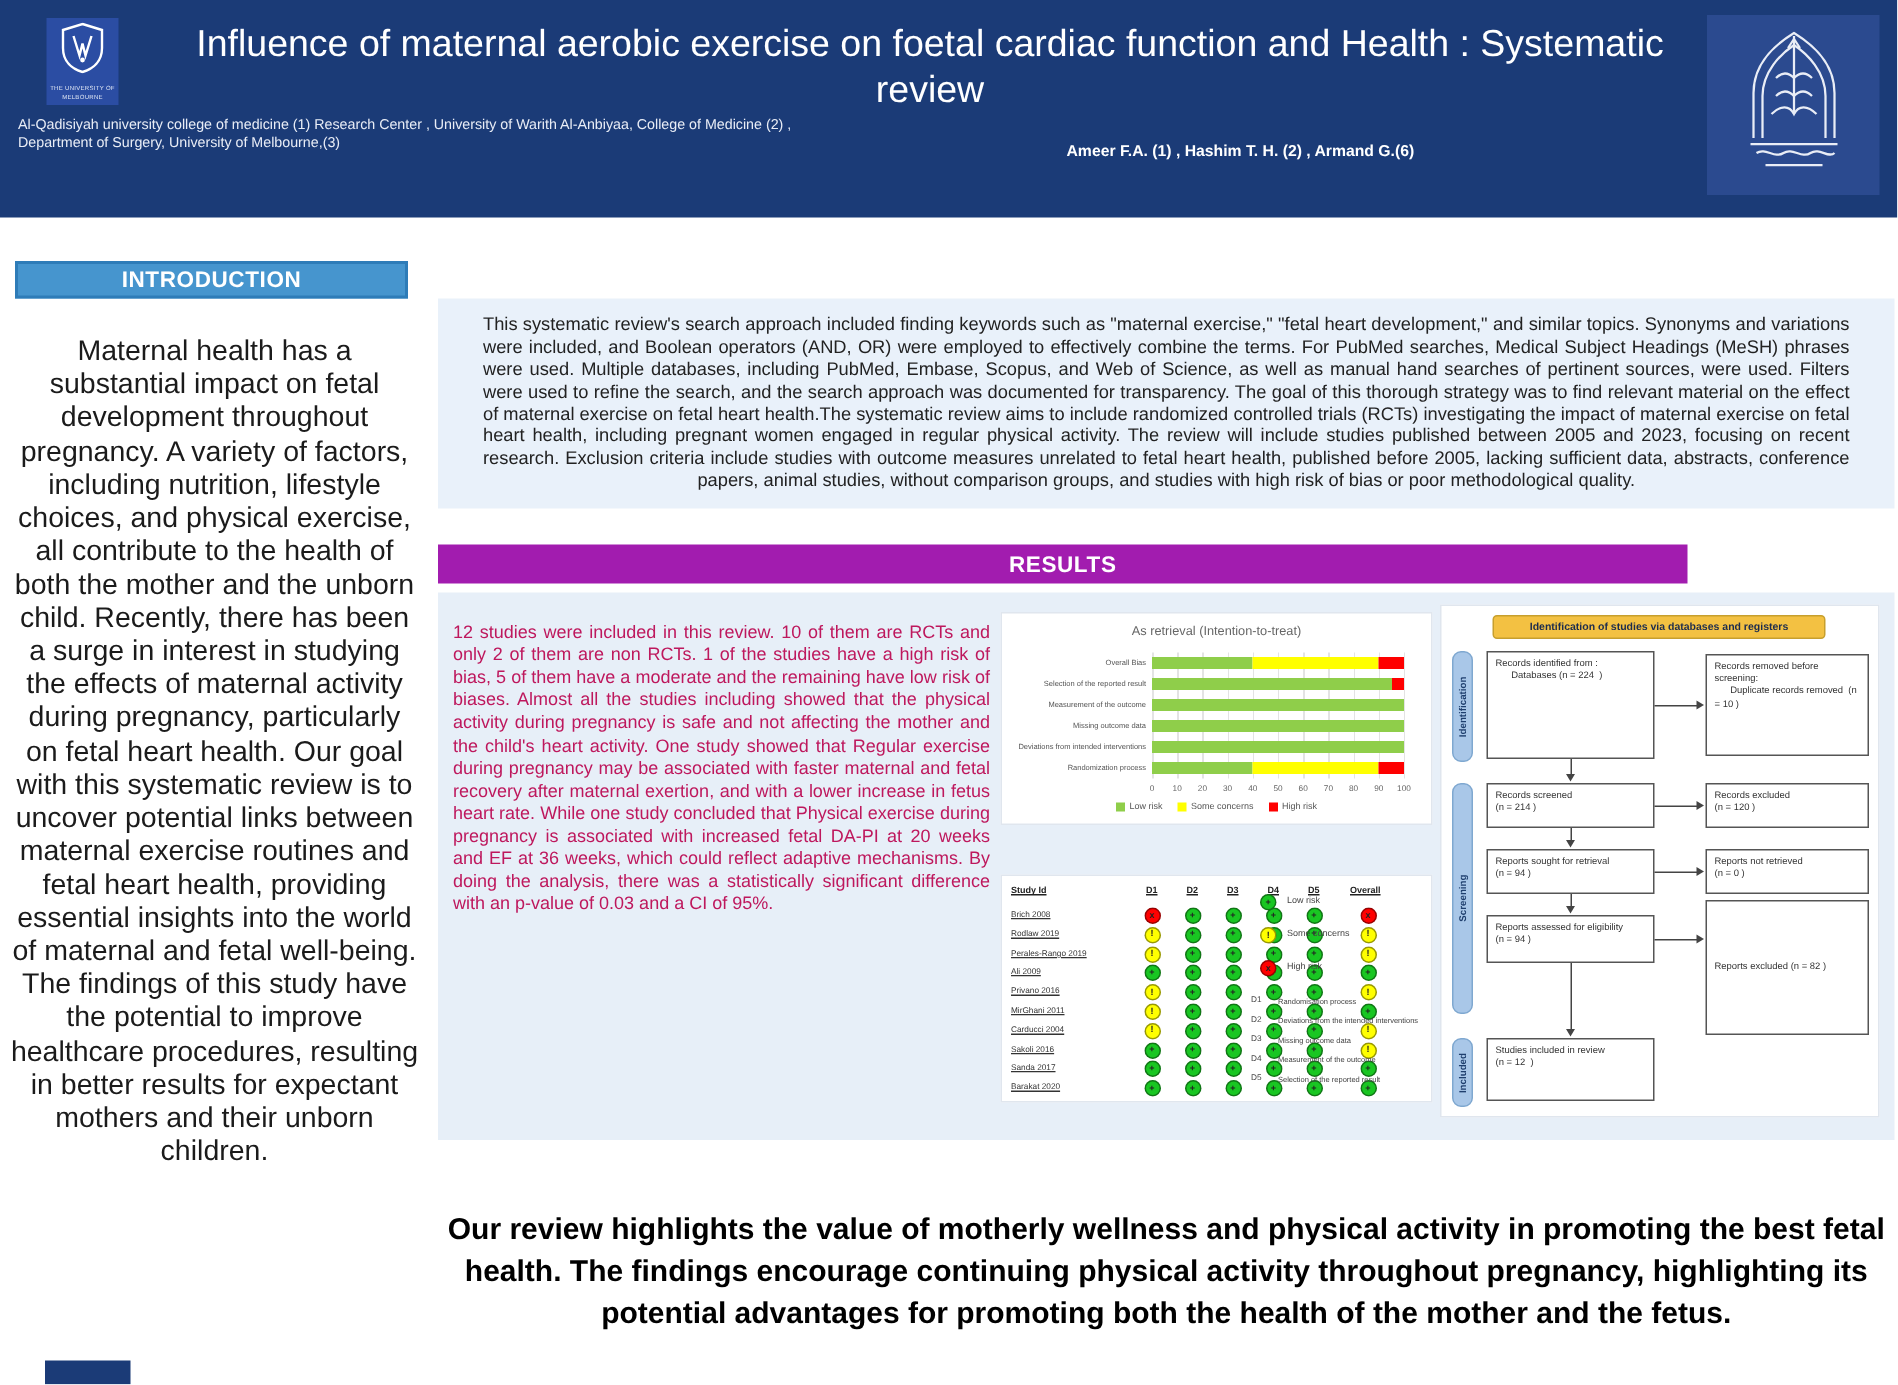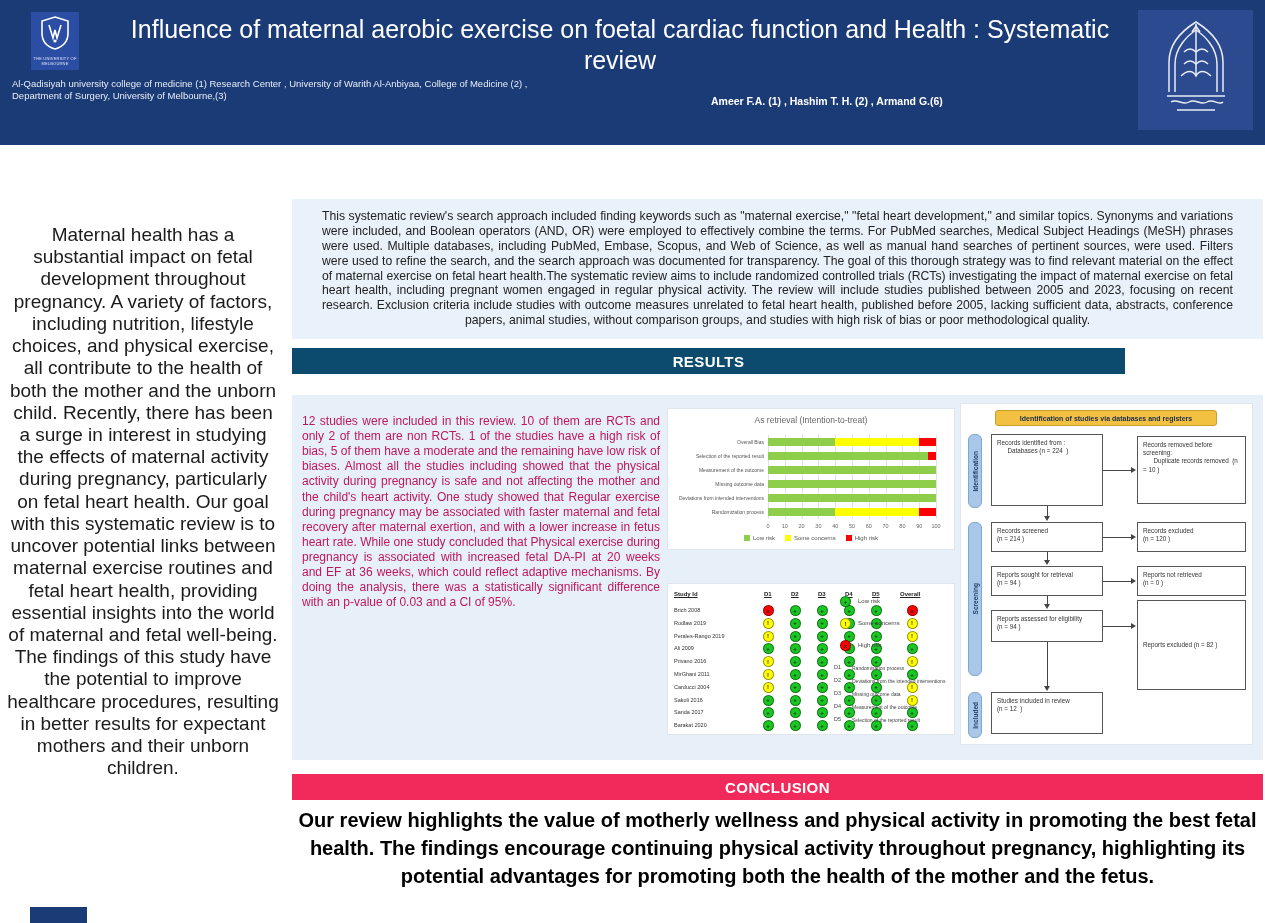--- a/index.html
+++ b/index.html
@@ -17,21 +17,21 @@
              display:flex;flex-direction:column;align-items:center;justify-content:center;}
   .logo-melb-cap{color:#dfe6f4;font-size:4px;text-align:center;line-height:1.3;margin-top:2px;letter-spacing:.2px;}
   .logo-warith{position:absolute;left:1138px;top:10px;width:115px;height:120px;background:#2b4a8f;
                display:flex;align-items:center;justify-content:center;}
 
   
   .sec-bar{position:absolute;color:#fff;font-weight:bold;font-size:15px;text-align:center;
            display:flex;align-items:center;justify-content:center;letter-spacing:.4px;}
   .bar-intro{left:10px;top:174px;width:262px;height:25px;background:#4695ce;border:2px solid #2e7cb8;box-sizing:border-box;}
   .bar-methods{left:292px;top:174px;width:971px;height:25px;background:#4695ce;}
-  .bar-results{left:292px;top:348px;width:833px;height:26px;background:#0c4a6e;}
+  .bar-results{left:292px;top:363px;width:833px;height:26px;background:#a21caf;}
   .bar-concl{left:292px;top:774px;width:971px;height:26px;background:#f22a5c;}
 
   
   .intro-body{position:absolute;left:6px;top:224px;width:274px;text-align:center;
               color:#1b1b1b;font-size:19px;line-height:1.17;}
   .methods-panel{position:absolute;left:292px;top:199px;width:971px;height:140px;background:#e9f1fa;}
   .methods-body{position:absolute;left:30px;top:10px;width:911px;color:#222;font-size:12.2px;
                 line-height:1.22;text-align:justify;text-align-last:center;}
   .results-panel{position:absolute;left:292px;top:395px;width:971px;height:365px;background:#e7eff8;}
   .results-body{position:absolute;left:10px;top:19px;width:358px;color:#be185d;font-size:12px;
@@ -119,22 +119,22 @@
             <path d="M24 58 C30 52 36 52 39 58 C42 52 48 52 54 58"></path>
             <path d="M10 78 H68"></path>
             <path d="M14 84 C20 80 26 88 32 84 C38 80 44 88 50 84 C56 80 62 88 66 84"></path>
             <path d="M20 92 H58"></path>
           </g>
         </svg>
       </span>
     </div>
   </div>
 
+  <div class="sec-bar bar-intro">INTRODUCTION</div>
   <div class="sec-bar bar-results">RESULTS</div>
-  <div class="sec-bar bar-concl">CONCLUSION</div>
 
   <div class="intro-body">Maternal health has a substantial impact on fetal development throughout pregnancy. A variety of factors, including nutrition, lifestyle choices, and physical exercise, all contribute to the health of both the mother and the unborn child. Recently, there has been a surge in interest in studying the effects of maternal activity during pregnancy, particularly on fetal heart health. Our goal with this systematic review is to uncover potential links between maternal exercise routines and fetal heart health, providing essential insights into the world of maternal and fetal well-being. The findings of this study have the potential to improve healthcare procedures, resulting in better results for expectant mothers and their unborn children.</div>
 
   <div class="methods-panel">
     <div class="methods-body">This systematic review's search approach included finding keywords such as "maternal exercise," "fetal heart development," and similar topics. Synonyms and variations were included, and Boolean operators (AND, OR) were employed to effectively combine the terms. For PubMed searches, Medical Subject Headings (MeSH) phrases were used. Multiple databases, including PubMed, Embase, Scopus, and Web of Science, as well as manual hand searches of pertinent sources, were used. Filters were used to refine the search, and the search approach was documented for transparency. The goal of this thorough strategy was to find relevant material on the effect of maternal exercise on fetal heart health.The systematic review aims to include randomized controlled trials (RCTs) investigating the impact of maternal exercise on fetal heart health, including pregnant women engaged in regular physical activity. The review will include studies published between 2005 and 2023, focusing on recent research. Exclusion criteria include studies with outcome measures unrelated to fetal heart health, published before 2005, lacking sufficient data, abstracts, conference papers, animal studies, without comparison groups, and studies with high risk of bias or poor methodological quality.</div>
   </div>
 
   <div class="results-panel">
     <div class="results-body">12 studies were included in this review. 10 of them are RCTs and only 2 of them are non RCTs. 1 of the studies have a high risk of bias, 5 of them have a moderate and the remaining have low risk of biases. Almost all the studies including showed that the physical activity during pregnancy is safe and not affecting the mother and the child's heart activity. One study showed that Regular exercise during pregnancy may be associated with faster maternal and fetal recovery after maternal exertion, and with a lower increase in fetus heart rate. While one study concluded that Physical exercise during pregnancy is associated with increased fetal DA-PI at 20 weeks and EF at 36 weeks, which could reflect adaptive mechanisms. By doing the analysis, there was a statistically significant difference with an p-value of 0.03 and a CI of 95%.</div>
 

